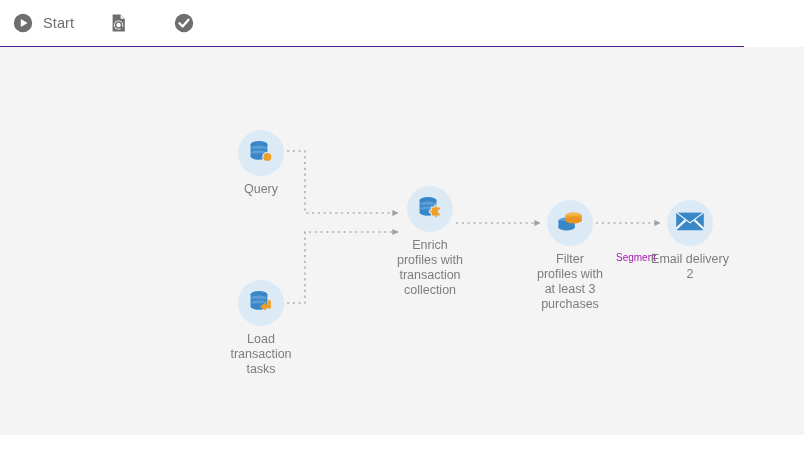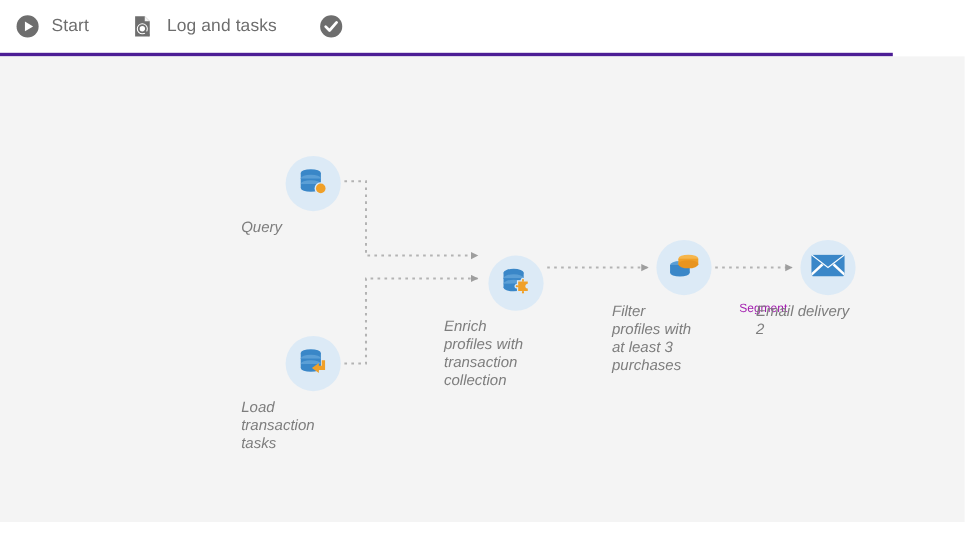--- a/index.html
+++ b/index.html
@@ -16,21 +16,21 @@
     height: 451px;
     background: #ffffff;
   }
 
   
   .toolbar {
     position: absolute;
     left: 0; top: 0;
     width: 744px; height: 47px;
     background: #ffffff;
-    border-bottom: 3px solid #4c1d95;
+    border-bottom: 1px solid #4c1d95;
     display: flex;
     align-items: center;
     box-sizing: border-box;
     padding-left: 12px;
   }
   .tb-item {
     display: flex;
     align-items: center;
     height: 46px;
     cursor: pointer;
@@ -72,22 +72,22 @@
     left: 0; top: 0;
     width: 804px; height: 388px;
     pointer-events: none;
   }
 
   
   .node {
     position: absolute;
     width: 120px;
     margin-left: -60px;
+    text-align: center;
     cursor: pointer;
-    font-style: italic;
   }
   .node-circle {
     width: 46px; height: 46px;
     border-radius: 50%;
     background: #dceaf6;
     margin: 0 auto;
     position: relative;
     display: flex;
     align-items: center;
     justify-content: center;
@@ -128,21 +128,20 @@
     <div class="tb-item">
       <span class="tb-icon">
         <svg width="20" height="20" viewBox="0 0 20 20">
           <path d="M3.6 1.6 h8.0 l4.2 4.2 v12.6 h-12.2 z" fill="#6e6e6e"></path>
           <path d="M11.6 1.6 l4.2 4.2 h-4.2 z" fill="#f4f4f4"></path>
           <circle cx="9.6" cy="12.0" r="4.6" fill="#ffffff"></circle>
           <circle cx="9.6" cy="12.0" r="3.0" fill="none" stroke="#6e6e6e" stroke-width="1.5"></circle>
           <line x1="11.9" y1="14.3" x2="14.6" y2="17.0" stroke="#6e6e6e" stroke-width="2.1" stroke-linecap="round"></line>
         </svg>
       </span>
-      <span class="tb-label">Log and tasks</span>
     </div>
 
     <div class="tb-item">
       <span class="tb-icon">
         <svg width="20" height="20" viewBox="0 0 20 20">
           <circle cx="10" cy="10" r="9.2" fill="#6e6e6e"></circle>
           <polyline points="5.4,10.2 8.6,13.4 14.5,6.7" fill="none" stroke="#ffffff" stroke-width="2.3" stroke-linecap="round" stroke-linejoin="round"></polyline>
         </svg>
       </span>
     </div>
@@ -201,21 +200,21 @@
             <ellipse cx="13" cy="20.6" rx="8.4" ry="3.2" fill="#3a87c8"></ellipse>
             <path d="M25.4 16.2 L25.4 24.4 L20.2 24.4 L20.2 26.8 L14.4 22.6 L20.2 18.4 L20.2 20.8 L22.6 20.8 L22.6 16.2 z" fill="#f0a028" transform="translate(-0.5,-2.0)"></path>
           </svg>
         </span>
       </div>
       <div class="node-label">Load
 transaction
 tasks</div>
     </div>
 
-    <div class="node" style="left:430px; top:166px;">
+    <div class="node" style="left:430px; top:139px;">
       <div class="node-circle">
         <span>
           <svg width="30" height="30" viewBox="0 0 30 30">
             <ellipse cx="13" cy="8.2" rx="8.4" ry="3.2" fill="#3a87c8"></ellipse>
             <rect x="4.6" y="8.2" width="16.8" height="4.6" fill="#3a87c8"></rect>
             <ellipse cx="13" cy="12.8" rx="8.4" ry="3.2" fill="#5b9fd6"></ellipse>
             <rect x="4.6" y="12.8" width="16.8" height="4.6" fill="#3a87c8"></rect>
             <ellipse cx="13" cy="17.4" rx="8.4" ry="3.2" fill="#5b9fd6"></ellipse>
             <rect x="4.6" y="17.4" width="16.8" height="3.2" fill="#3a87c8"></rect>
             <ellipse cx="13" cy="20.6" rx="8.4" ry="3.2" fill="#3a87c8"></ellipse>

